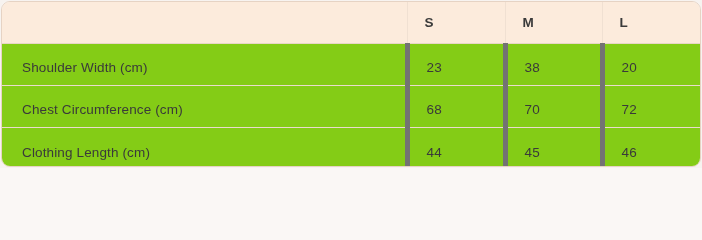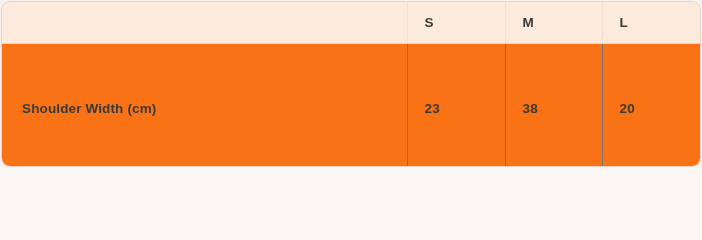--- a/index.html
+++ b/index.html
@@ -71,32 +71,32 @@
   thead th.h-label {
     padding-left: 20px;
   }
   thead th.h-size {
     padding-left: 17px;
     border-left: 1px solid #f0e0d2;
   }
 
   tbody td {
     height: 42px;
-    background: #f97316;
+    background: #84cc16;
     border-bottom: 1px solid #eadbcd;
     padding: 9px 0 0 20px;
-    font-weight: bold;
+    font-weight: normal;
     letter-spacing: 0.01em;
   }
   tbody tr:last-child td {
     border-bottom: none;
   }
   tbody td.v-num {
     padding-left: 17px;
-    border-left: 1px solid #737373;
+    border-left: 5px solid #737373;
   }
 
   .cell-text {
     display: block;
     line-height: 1.2;
   }
 </style>
 </head>
 <body>
 
@@ -126,17 +126,45 @@
           <td class="v-num">
             <span class="cell-text">23</span>
           </td>
           <td class="v-num">
             <span class="cell-text">38</span>
           </td>
           <td class="v-num">
             <span class="cell-text">20</span>
           </td>
         </tr>
+        <tr>
+          <td>
+            <span class="cell-text">Chest Circumference (cm)</span>
+          </td>
+          <td class="v-num">
+            <span class="cell-text">68</span>
+          </td>
+          <td class="v-num">
+            <span class="cell-text">70</span>
+          </td>
+          <td class="v-num">
+            <span class="cell-text">72</span>
+          </td>
+        </tr>
+        <tr>
+          <td>
+            <span class="cell-text">Clothing Length (cm)</span>
+          </td>
+          <td class="v-num">
+            <span class="cell-text">44</span>
+          </td>
+          <td class="v-num">
+            <span class="cell-text">45</span>
+          </td>
+          <td class="v-num">
+            <span class="cell-text">46</span>
+          </td>
+        </tr>
       </tbody>
     </table>
   </div>
 
 </div>
 
 </body></html>

